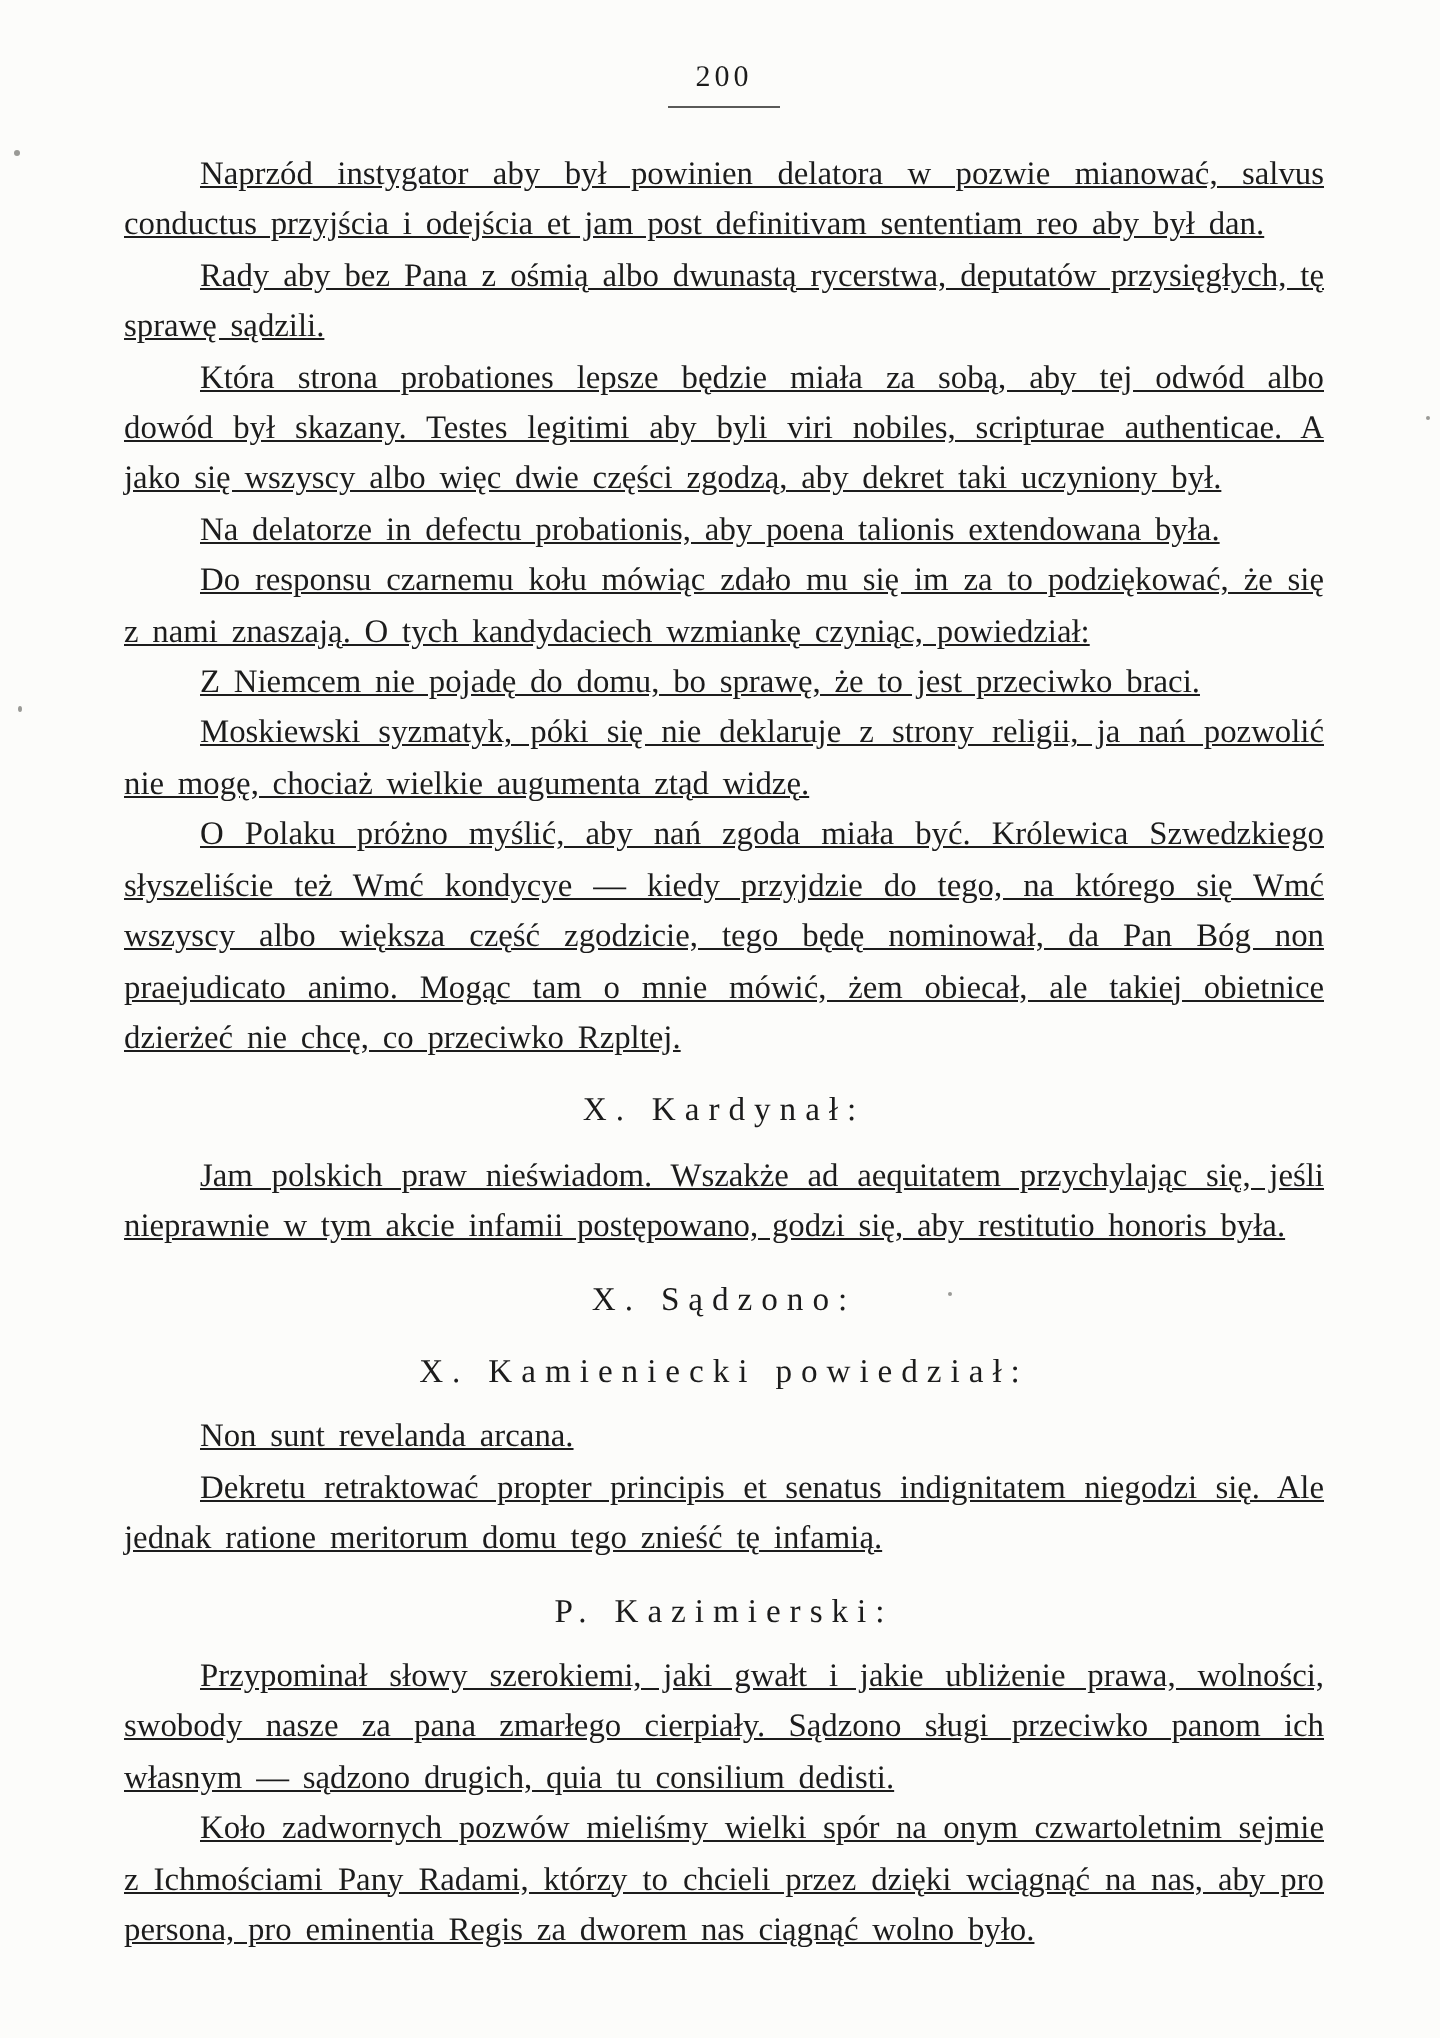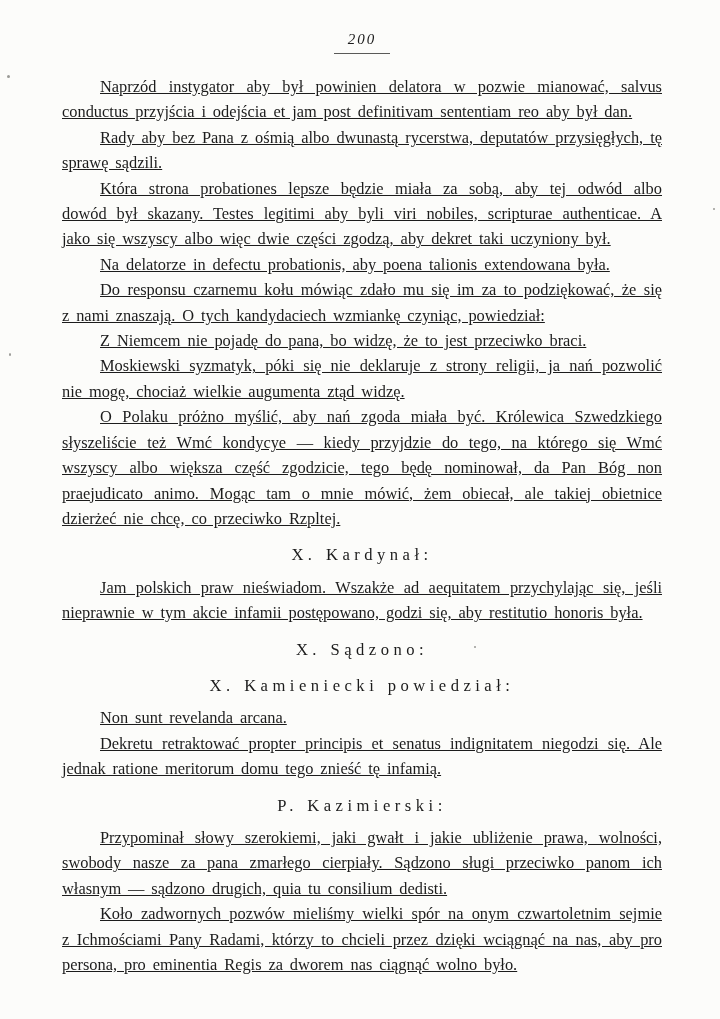--- a/index.html
+++ b/index.html
@@ -15,21 +15,20 @@
     box-sizing: border-box;
     background: #fcfcfa;
     color: #1c1c1c;
     font-family: "Liberation Serif", "DejaVu Serif", serif;
     padding: 30px 58px 0 62px;
     overflow: hidden;
   }
   .page-number-wrap {
     text-align: center;
     margin: 0 0 20px 0;
-    font-style: italic;
   }
   .page-number {
     display: inline-block;
     font-size: 15px;
     letter-spacing: 2px;
     padding: 0 14px 5px 14px;
     border-bottom: 1.5px solid #5a5a58;
   }
   .doc-body {
     font-size: 16.4px;
@@ -74,21 +73,21 @@
   <div class="page-number-wrap">
     <span class="page-number">200</span>
   </div>
 
   <div class="doc-body">
     <p class="para">Naprzód instygator aby był powinien delatora w pozwie mianować, salvus conductus przyjścia i odejścia et jam post definitivam sententiam reo aby był dan.</p>
     <p class="para">Rady aby bez Pana z ośmią albo dwunastą rycerstwa, deputatów przysięgłych, tę sprawę sądzili.</p>
     <p class="para">Która strona probationes lepsze będzie miała za sobą, aby tej odwód albo dowód był skazany.  Testes legitimi aby byli viri nobiles, scripturae authenticae.  A jako się wszyscy albo więc dwie części zgodzą, aby dekret taki uczyniony był.</p>
     <p class="para">Na delatorze in defectu probationis, aby poena talionis extendowana była.</p>
     <p class="para">Do responsu czarnemu kołu mówiąc zdało mu się im za to podziękować, że się z nami znaszają. O tych kandydaciech wzmiankę czyniąc, powiedział:</p>
-    <p class="para">Z Niemcem nie pojadę do pana, bo widzę, że to jest przeciwko braci.</p>
+    <p class="para">Z Niemcem nie pojadę do domu, bo sprawę, że to jest przeciwko braci.</p>
     <p class="para">Moskiewski syzmatyk, póki się nie deklaruje z strony religii, ja nań pozwolić nie mogę, chociaż wielkie augumenta ztąd widzę.</p>
     <p class="para">O Polaku próżno myślić, aby nań zgoda miała być. Królewica Szwedzkiego słyszeliście też Wmć kondycye — kiedy przyjdzie do tego, na którego się Wmć wszyscy albo większa część zgodzicie, tego będę nominował, da Pan Bóg non praejudicato animo.  Mogąc tam o mnie mówić, żem obiecał, ale takiej obietnice dzierżeć nie chcę, co przeciwko Rzpltej.</p>
 
     <p class="heading">X. Kardynał:</p>
     <p class="para">Jam polskich praw nieświadom.  Wszakże ad aequitatem przychylając się, jeśli nieprawnie w tym akcie infamii postępowano, godzi się, aby restitutio honoris była.</p>
 
     <p class="heading">X. Sądzono:</p>
 
     <p class="heading">X. Kamieniecki powiedział:</p>
     <p class="para">Non sunt revelanda arcana.</p>

